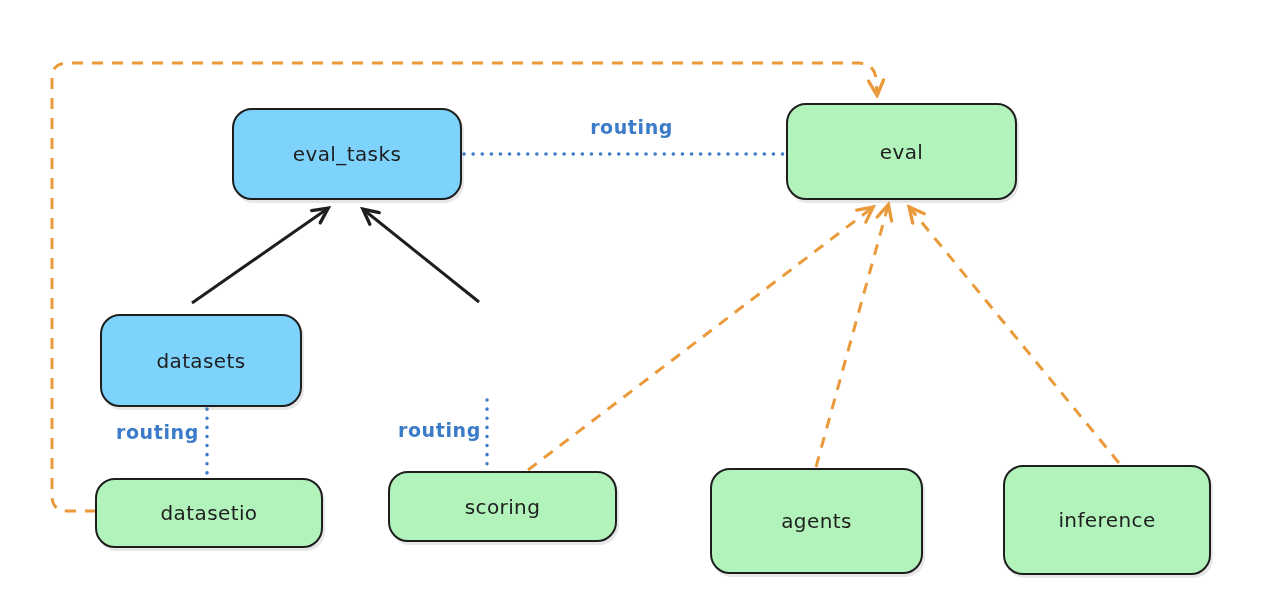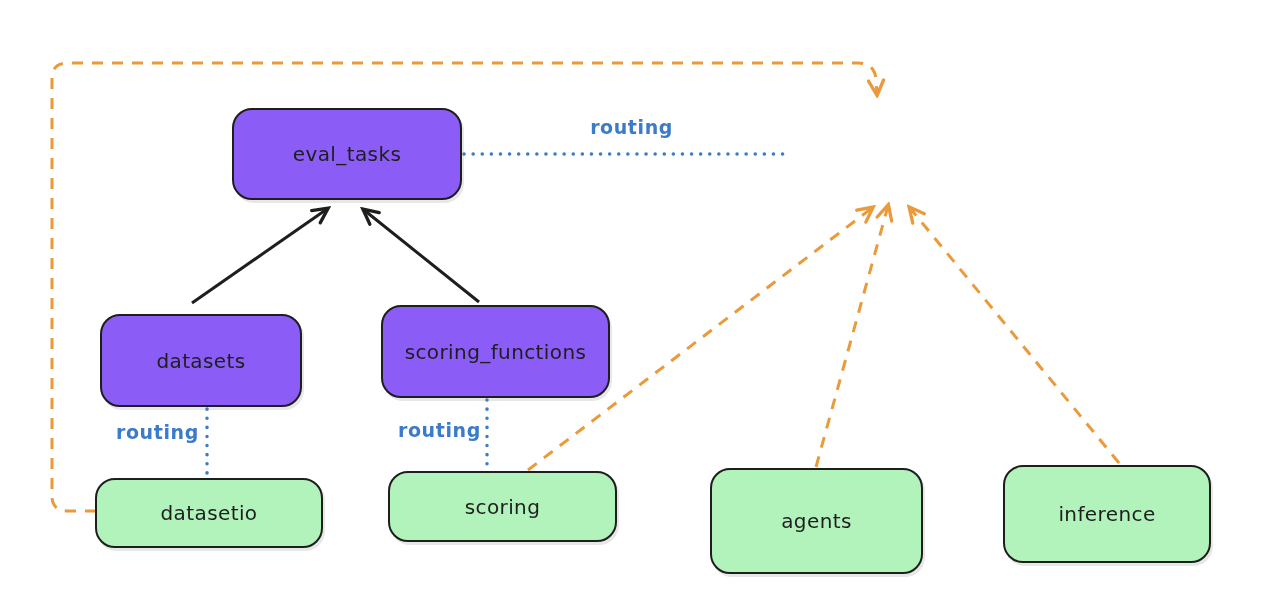--- a/index.html
+++ b/index.html
@@ -15,21 +15,21 @@
     position:absolute;
     display:flex;align-items:center;justify-content:center;
     border:2.5px solid #1e1e1e;
     border-radius:20px;
     font-size:20px;
     color:#1e1e1e;
     letter-spacing:0.4px;
     box-shadow:2px 3px 0 rgba(120,120,120,0.18);
     box-sizing:border-box;
   }
-  .node.blue{background:#8b5cf6;}
+  .node.blue{background:#7dd3fc;}
   .node.green{background:#b2f2bb;}
   .edge-label{
     position:absolute;
     color:#3b7bc8;
     font-size:19px;
     font-weight:bold;
     letter-spacing:0.6px;
     text-align:right;
   }
 </style>
@@ -58,42 +58,42 @@
     <path d="M 96 511 L 68 511 Q 52 511 52 496 L 52 78 Q 52 63 68 63 L 858 63 Q 875 63 876 80 L 877 94" fill="none" stroke="#ea9a3a" stroke-width="3" stroke-dasharray="11 9" marker-end="url(#ah-orange)"></path>
     <path d="M 528 470 L 872 208" fill="none" stroke="#ea9a3a" stroke-width="3" stroke-dasharray="11 9" marker-end="url(#ah-orange)"></path>
     <path d="M 816 467 L 888 206" fill="none" stroke="#ea9a3a" stroke-width="3" stroke-dasharray="11 9" marker-end="url(#ah-orange)"></path>
     <path d="M 1119 463 L 910 208" fill="none" stroke="#ea9a3a" stroke-width="3" stroke-dasharray="11 9" marker-end="url(#ah-orange)"></path>
   </svg>
 
   <div class="node blue" style="left:232px;top:108px;width:230px;height:92px">
     <span>eval_tasks</span>
   </div>
 
+  <div class="node green" style="left:786px;top:103px;width:231px;height:97px">
+    <span>eval</span>
+  </div>
 
   <div class="node blue" style="left:100px;top:314px;width:202px;height:93px">
     <span>datasets</span>
   </div>
 
-  <div class="node blue" style="left:381px;top:305px;width:229px;height:93px">
-    <span>scoring_functions</span>
-  </div>
 
   <div class="node green" style="left:95px;top:478px;width:228px;height:70px">
     <span>datasetio</span>
   </div>
 
   <div class="node green" style="left:388px;top:471px;width:229px;height:71px">
     <span>scoring</span>
   </div>
 
   <div class="node green" style="left:710px;top:468px;width:213px;height:106px">
     <span>agents</span>
   </div>
 
-  <div class="node green" style="left:1003px;top:465px;width:208px;height:98px">
+  <div class="node green" style="left:1003px;top:465px;width:208px;height:110px">
     <span>inference</span>
   </div>
 
   <div class="edge-label" style="left:573px;top:116px;width:100px">routing</div>
   <div class="edge-label" style="left:116px;top:421px;width:82px">routing</div>
   <div class="edge-label" style="left:398px;top:419px;width:82px">routing</div>
 
 </div>
 
 </body></html>

